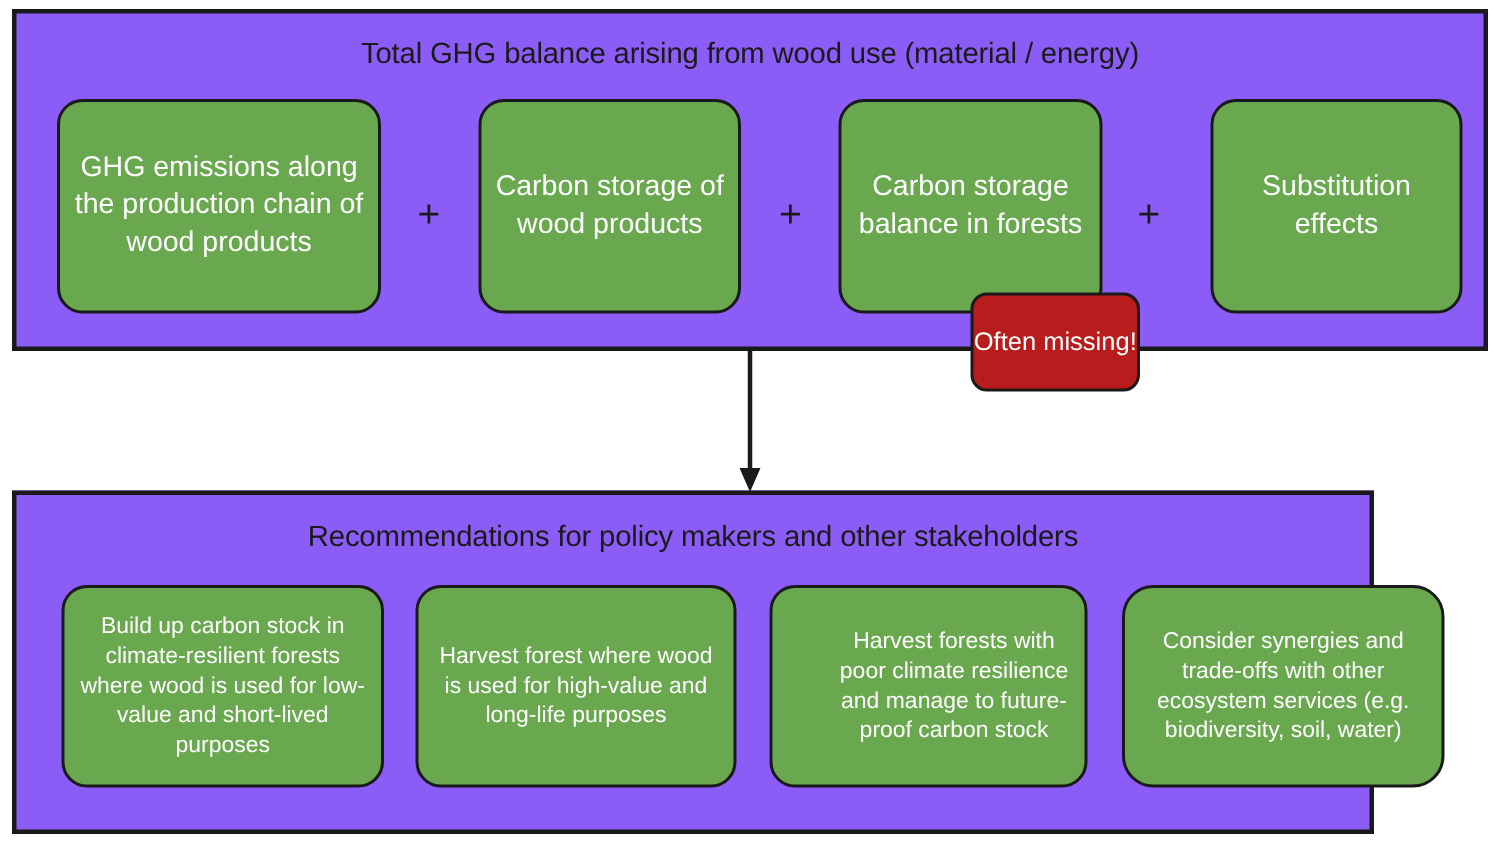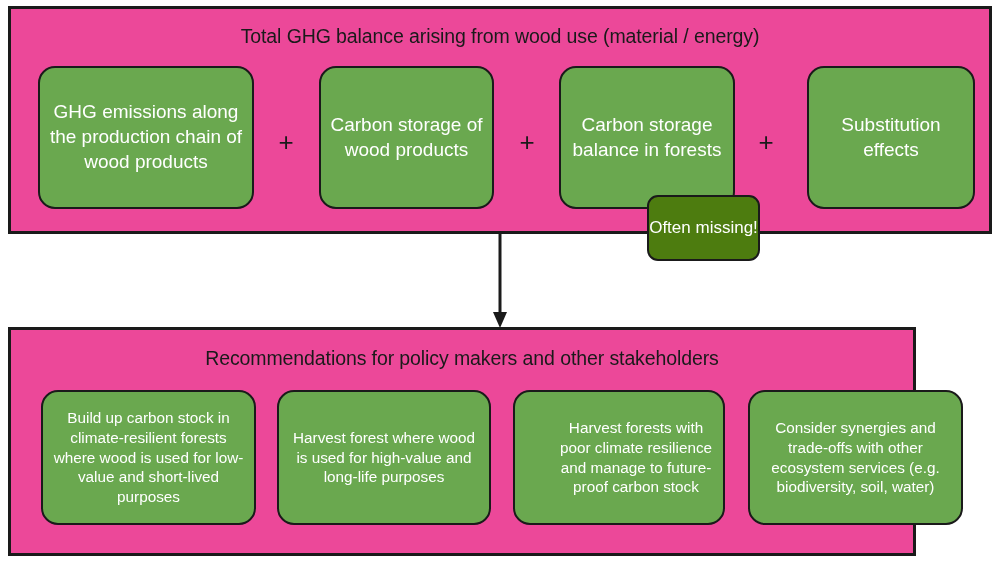--- a/index.html
+++ b/index.html
@@ -11,21 +11,21 @@
     width: 1000px;
     height: 562px;
     position: relative;
     font-family: "Liberation Sans", sans-serif;
     overflow: hidden;
   }
 
   
   .panel {
     position: absolute;
-    background: #ec4899;
+    background: #8b5cf6;
     border: 3px solid #1a1a1a;
     box-sizing: border-box;
   }
   #panel-top   { left: 8px;  top: 6px;   width: 984px; height: 228px; }
   #panel-bottom{ left: 8px;  top: 327px; width: 908px; height: 229px; }
 
   .panel-title {
     position: absolute;
     left: 0;
     width: 100%;
@@ -59,21 +59,21 @@
   #top-box-0 { left: 27px;  width: 216px; }
   #top-box-1 { left: 308px; width: 175px; }
   #top-box-2 { left: 548px; width: 176px; }
   #top-box-3 { left: 796px; width: 168px; }
 
   
   .bot-box { top: 60px; height: 135px; font-size: 15.3px; }
   #bot-box-0 { left: 30px;  width: 215px; }
   #bot-box-1 { left: 266px; width: 214px; }
   #bot-box-2 { left: 502px; width: 212px; padding-left: 34px; }
-  #bot-box-3 { left: 737px; width: 215px; }
+  #bot-box-3 { left: 737px; width: 215px; border-radius: 21px; }
 
   
   .plus {
     position: absolute;
     top: 120px;
     font-size: 26px;
     color: #1a1a1a;
     font-weight: 400;
     line-height: 1;
     width: 22px;
@@ -83,21 +83,21 @@
   #plus-1 { left: 505px; }
   #plus-2 { left: 744px; }
 
   
   #callout {
     position: absolute;
     left: 647px;
     top: 195px;
     width: 113px;
     height: 66px;
-    background: #4d7c0f;
+    background: #b91c1c;
     border: 2px solid #1a1a1a;
     border-radius: 11px;
     box-sizing: border-box;
     color: #ffffff;
     font-size: 17px;
     line-height: 1.32;
     display: flex;
     align-items: center;
     justify-content: center;
     text-align: center;

